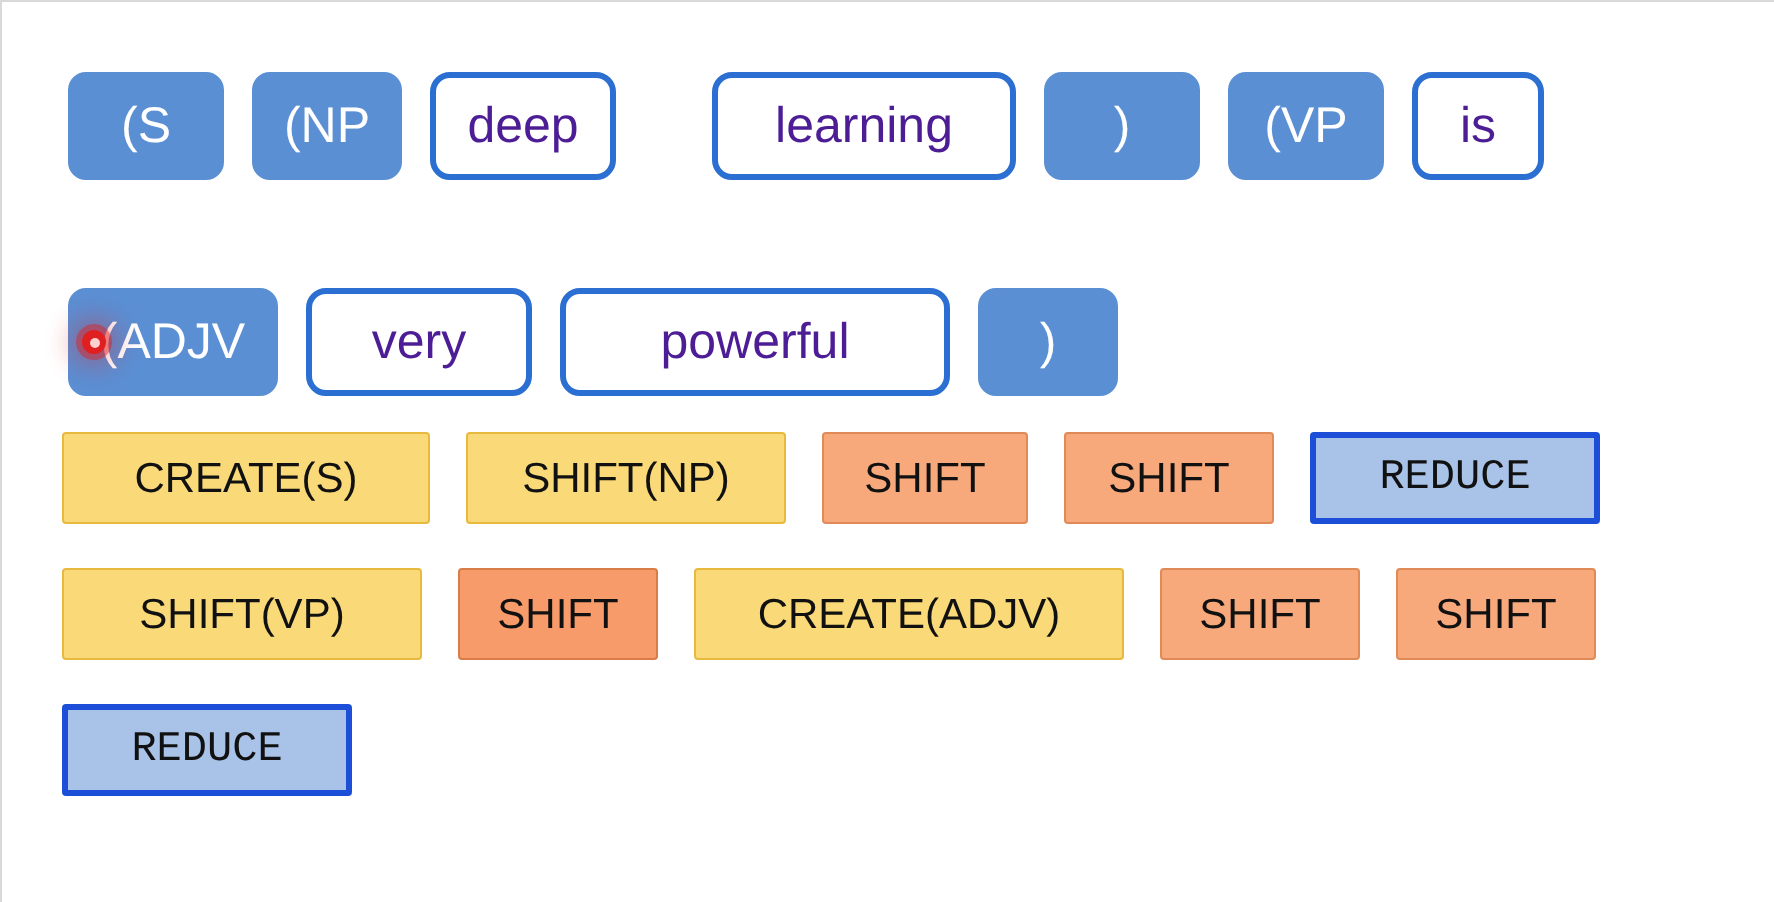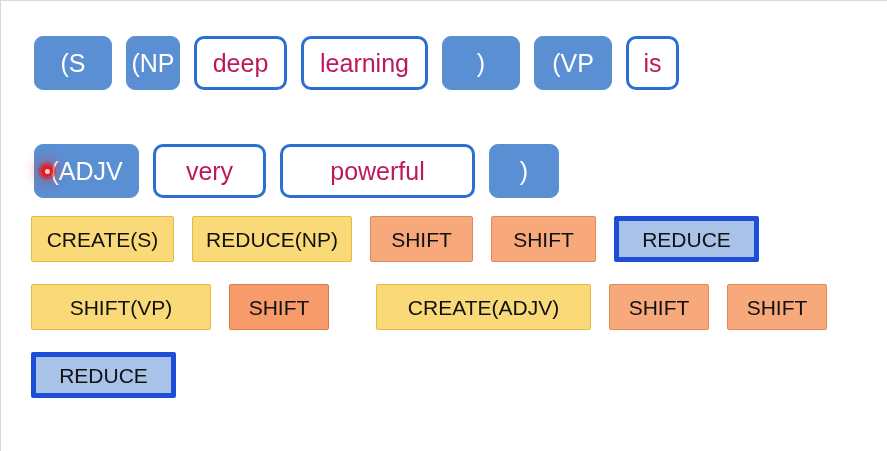--- a/index.html
+++ b/index.html
@@ -52,32 +52,32 @@
   
   .chip.filled {
     background: #5b8fd4;
     color: #ffffff;
     border: 1px solid #5b8fd4;
   }
 
   
   .chip.outline {
     background: #ffffff;
-    color: #be185d;
+    color: #4c1d95;
     border: 3px solid #2a6fd1;
     border-radius: 10px;
   }
 
   .chip-w-s      { width: 78px; }
-  .chip-w-np     { width: 54px; }
+  .chip-w-np     { width: 75px; }
   .chip-w-deep   { width: 93px; }
-  .chip-w-learn  { width: 127px; }
+  .chip-w-learn  { width: 152px; margin-left: 34px; }
   .chip-w-close1 { width: 78px; }
   .chip-w-vp     { width: 78px; }
-  .chip-w-is     { width: 53px; }
+  .chip-w-is     { width: 66px; }
   .chip-w-adjv   { width: 105px; }
   .chip-w-very   { width: 113px; }
   .chip-w-power  { width: 195px; }
   .chip-w-close2 { width: 70px; }
 
   
   .cursor-dot {
     position: absolute;
     left: 6px;
     top: 50%;
@@ -135,31 +135,32 @@
   .action.shift {
     background: #f8a97c;
     border: 1px solid #e08a58;
   }
   .action.shift.accent {
     background: #f79b6a;
     border: 1px solid #d97c48;
   }
   .action.reduce {
     background: #a9c2e8;
-    border: 5px solid #1d4ed8;
-  }
-
-  .act-w-create-s    { width: 143px; }
+    border: 3px solid #1d4ed8;
+    font-family: Liberation Mono, monospace;
+  }
+
+  .act-w-create-s    { width: 184px; }
   .act-w-create-np   { width: 160px; }
   .act-w-shift-a     { width: 103px; }
   .act-w-shift-b     { width: 105px; }
   .act-w-reduce-1    { width: 145px; }
   .act-w-create-vp   { width: 180px; }
   .act-w-shift-c     { width: 100px; }
-  .act-w-create-adjv { width: 215px; margin-left: 29px; }
+  .act-w-create-adjv { width: 215px; }
   .act-w-shift-d     { width: 100px; }
   .act-w-shift-e     { width: 100px; }
   .act-w-reduce-2    { width: 145px; }
 </style>
 </head>
 <body>
 
 <div id="canvas">
 
   <div class="token-row token-row-1">
@@ -199,21 +200,21 @@
       <div class="chip filled chip-w-close2">
         <span>)</span>
       </div>
     </div>
 
   <div class="action-row action-row-1">
       <div class="action create act-w-create-s">
         <span>CREATE(S)</span>
       </div>
       <div class="action create act-w-create-np">
-        <span>REDUCE(NP)</span>
+        <span>SHIFT(NP)</span>
       </div>
       <div class="action shift act-w-shift-a">
         <span>SHIFT</span>
       </div>
       <div class="action shift act-w-shift-b">
         <span>SHIFT</span>
       </div>
       <div class="action reduce act-w-reduce-1">
         <span>REDUCE</span>
       </div>

